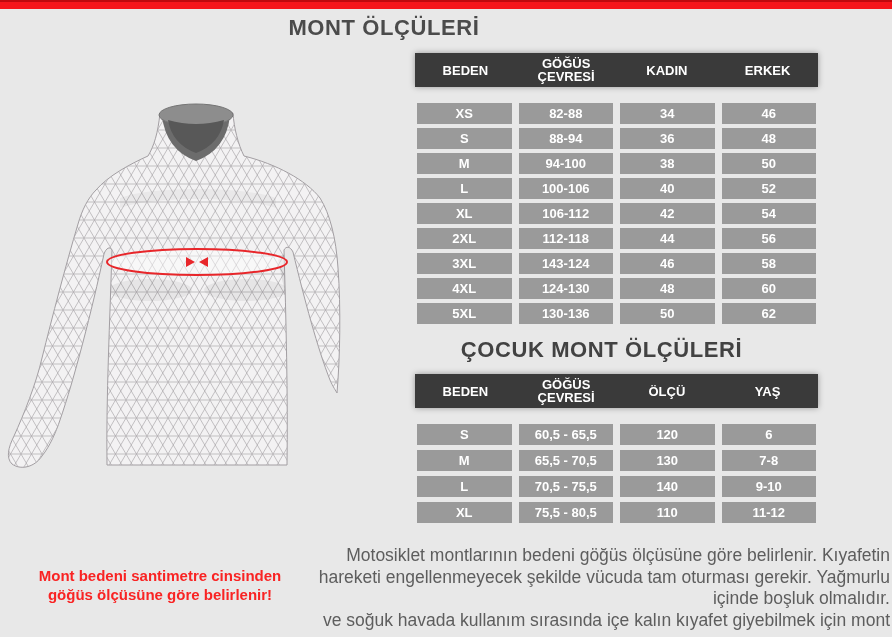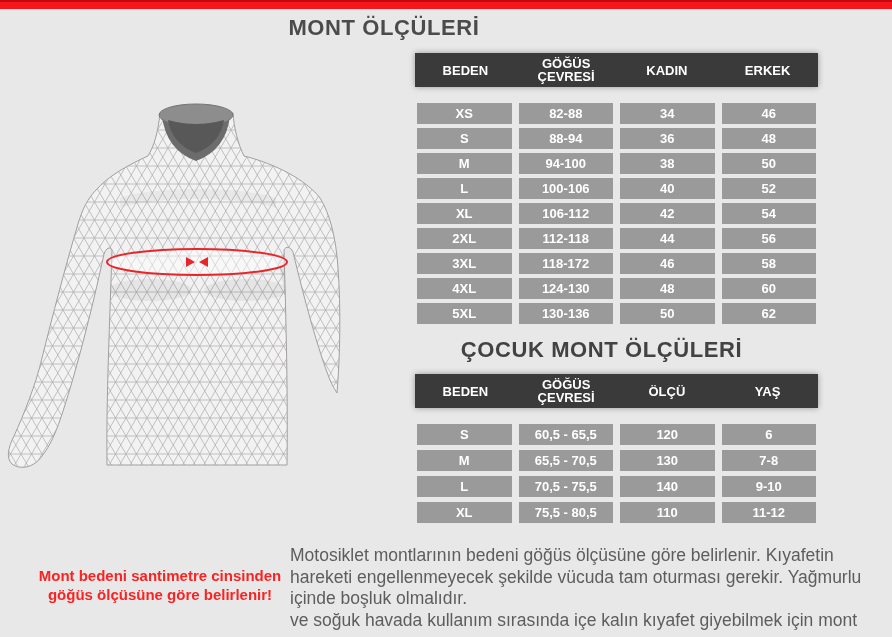--- a/index.html
+++ b/index.html
@@ -58,21 +58,21 @@
   .red-note{
     position:absolute; left:24px; top:566px; width:272px;
     text-align:center; color:#f92323; font-weight:bold;
     font-size:15px; line-height:19px;
   }
 
   .description{
     position:absolute; left:290px; top:545px; width:600px;
     color:#5d5d5d; font-size:17.5px; line-height:21.5px;
   }
-  .description div{ white-space:nowrap; }
+  .description div{ white-space:nowrap;text-align:right; }
 </style>
 </head>
 <body>
 
 <div class="page">
 
   <div class="top-bar"></div>
 
   <h1 class="main-title">MONT ÖLÇÜLERİ</h1>
 
@@ -172,21 +172,21 @@
         <div class="cell">52</div>
         <div class="cell">XL</div>
         <div class="cell">106-112</div>
         <div class="cell">42</div>
         <div class="cell">54</div>
         <div class="cell">2XL</div>
         <div class="cell">112-118</div>
         <div class="cell">44</div>
         <div class="cell">56</div>
         <div class="cell">3XL</div>
-        <div class="cell">118-172</div>
+        <div class="cell">143-124</div>
         <div class="cell">46</div>
         <div class="cell">58</div>
         <div class="cell">4XL</div>
         <div class="cell">124-130</div>
         <div class="cell">48</div>
         <div class="cell">60</div>
         <div class="cell">5XL</div>
         <div class="cell">130-136</div>
         <div class="cell">50</div>
         <div class="cell">62</div>

